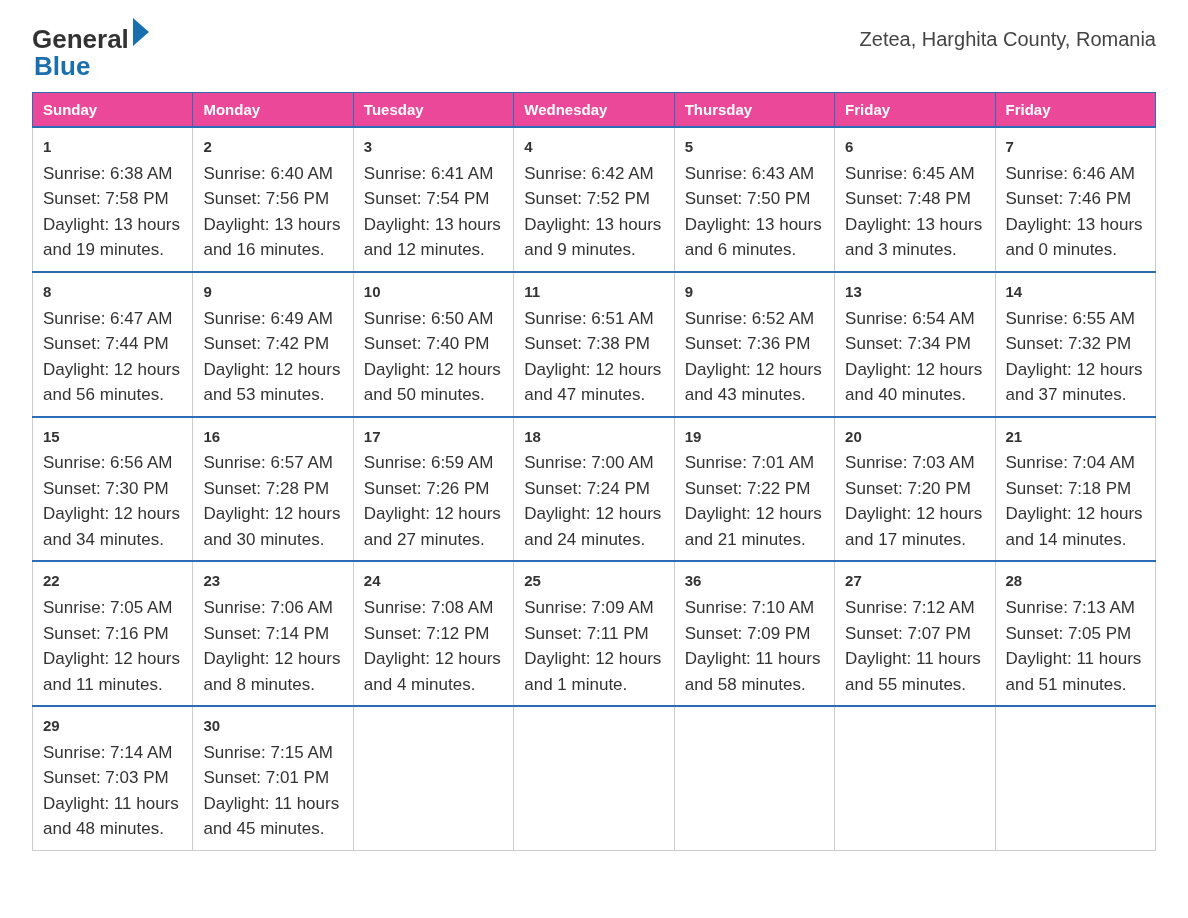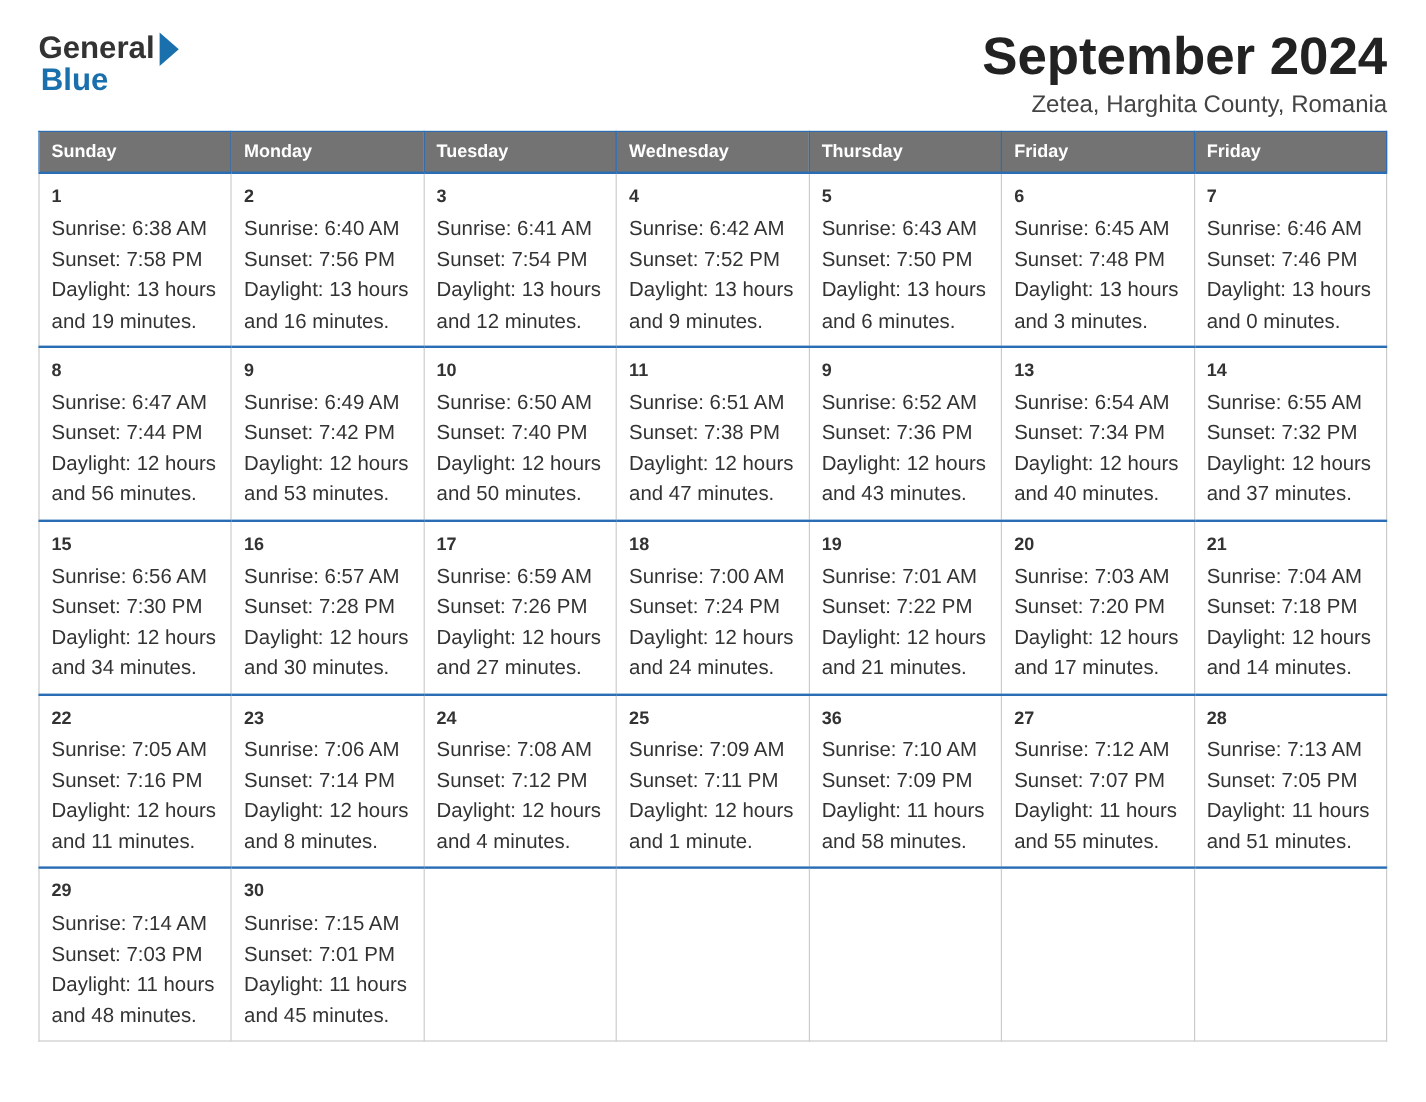--- a/index.html
+++ b/index.html
@@ -48,21 +48,21 @@
       font-size: 20px;
       color: #444;
       margin-top: 4px;
     }
     .calendar-table {
       width: 100%;
       border-collapse: collapse;
       margin-top: 10px;
     }
     .calendar-table th {
-      background-color: #737373;
+      background-color: #ec4899;
       color: #fff;
       font-size: 15px;
       font-weight: bold;
       padding: 8px 10px;
       text-align: left;
       border: 1px solid #2a6db5;
     }
     .calendar-table td {
       vertical-align: top;
       padding: 8px 10px;
@@ -87,21 +87,21 @@
       font-size: 17px;
       line-height: 1.5;
     }
     .logo-container {
       display: flex;
       flex-direction: column;
       align-items: flex-start;
     }
     .logo-line1 {
       display: flex;
-      align-items: flex-end;
+      align-items: flex-start;
     }
     .logo-line2 {
       display: flex;
       align-items: flex-start;
       margin-top: -4px;
       margin-left: 2px;
     }
   </style>
 </head>
 <body>
@@ -110,21 +110,20 @@
   <div class="logo-container">
     <div class="logo-line1">
       <span class="logo-text-general">General</span>
       <div class="logo-arrow"></div>
     </div>
     <div class="logo-line2">
       <span class="logo-text-blue">Blue</span>
     </div>
   </div>
   <div class="title-block">
-    <div class="month-year">September 2024</div>
     <div class="location">Zetea, Harghita County, Romania</div>
   </div>
 </div>
 
 <table class="calendar-table">
   <thead>
     <tr>
     <th>Sunday</th>
         <th>Monday</th>
         <th>Tuesday</th>

